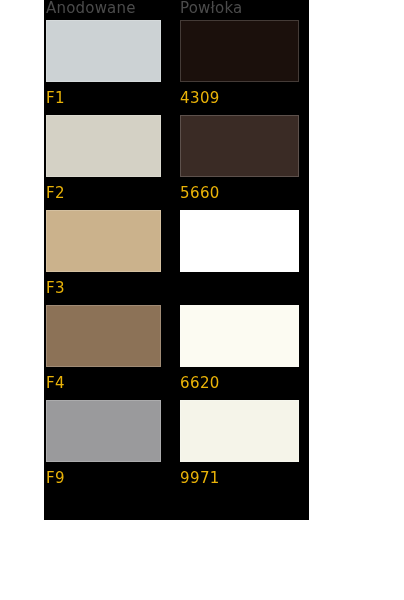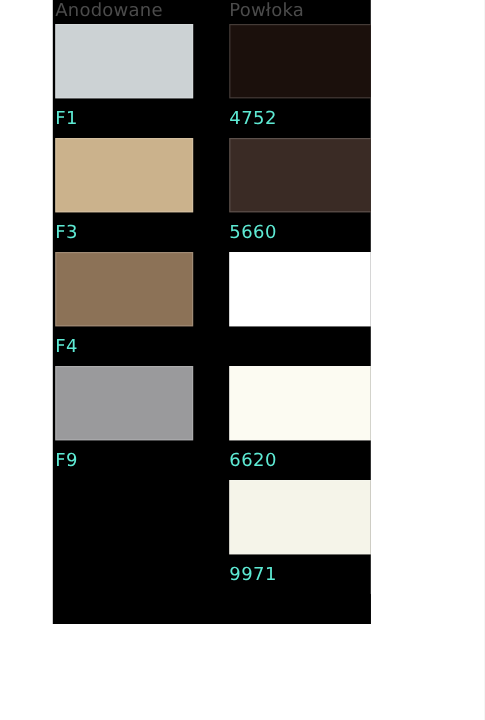--- a/index.html
+++ b/index.html
@@ -36,21 +36,21 @@
     flex-direction: column;
   }
 
   #column-anodowane {
     width: 117px;
     margin-left: 2px;
   }
 
   #column-powloka {
     width: 119px;
-    margin-left: 28px;
+    margin-left: 17px;
   }
 
   .column-heading {
     height: 24px;
     line-height: 24px;
     font-size: 15px;
     color: #4b4b4b;
     letter-spacing: 0.2px;
     white-space: nowrap;
     overflow: hidden;
@@ -74,21 +74,21 @@
     display: block;
   }
   #column-powloka .swatch-chip {
     width: 119px;
   }
 
   .swatch-label {
     height: 33px;
     line-height: 33px;
     font-size: 15px;
-    color: #5eead4;
+    color: #eab308;
     letter-spacing: 0.4px;
     white-space: nowrap;
     font-family: "DejaVu Sans", sans-serif;
   }
 
   
   .column-filler {
     flex: 1 1 auto;
     background: #000000;
   }
@@ -99,41 +99,45 @@
 <div id="palette-panel">
 
   <div class="swatch-column" id="column-anodowane">
     <div class="column-heading">Anodowane</div>
     <div class="column-body">
         <div class="swatch-cell">
           <div class="swatch-chip" style="background-color: rgb(204, 210, 212);"></div>
           <div class="swatch-label">F1</div>
         </div>
         <div class="swatch-cell">
+          <div class="swatch-chip" style="background-color: rgb(212, 209, 197);"></div>
+          <div class="swatch-label">F2</div>
+        </div>
+        <div class="swatch-cell">
           <div class="swatch-chip" style="background-color: rgb(203, 178, 140);"></div>
           <div class="swatch-label">F3</div>
         </div>
         <div class="swatch-cell">
           <div class="swatch-chip" style="background-color: rgb(140, 114, 87);"></div>
           <div class="swatch-label">F4</div>
         </div>
         <div class="swatch-cell">
           <div class="swatch-chip" style="background-color: rgb(154, 154, 156);"></div>
           <div class="swatch-label">F9</div>
         </div>
       </div>
     <div class="column-filler"></div>
   </div>
 
   <div class="swatch-column" id="column-powloka">
     <div class="column-heading">Powłoka</div>
     <div class="column-body">
         <div class="swatch-cell">
           <div class="swatch-chip" style="background-color: rgb(27, 16, 12);"></div>
-          <div class="swatch-label">4752</div>
+          <div class="swatch-label">4309</div>
         </div>
         <div class="swatch-cell">
           <div class="swatch-chip" style="background-color: rgb(58, 43, 37);"></div>
           <div class="swatch-label">5660</div>
         </div>
         <div class="swatch-cell">
           <div class="swatch-chip" style="background-color: rgb(255, 255, 255);"></div>
         </div>
         <div class="swatch-cell">
           <div class="swatch-chip" style="background-color: rgb(252, 251, 242);"></div>

